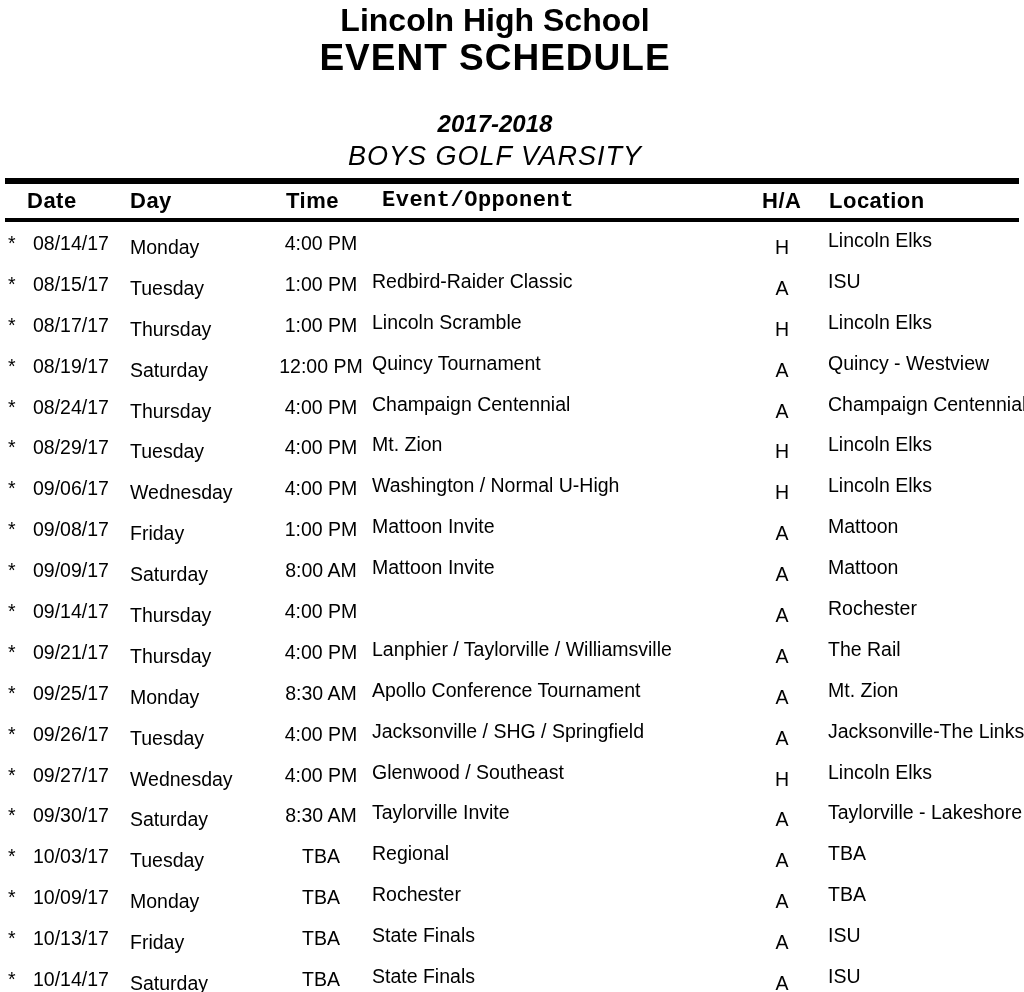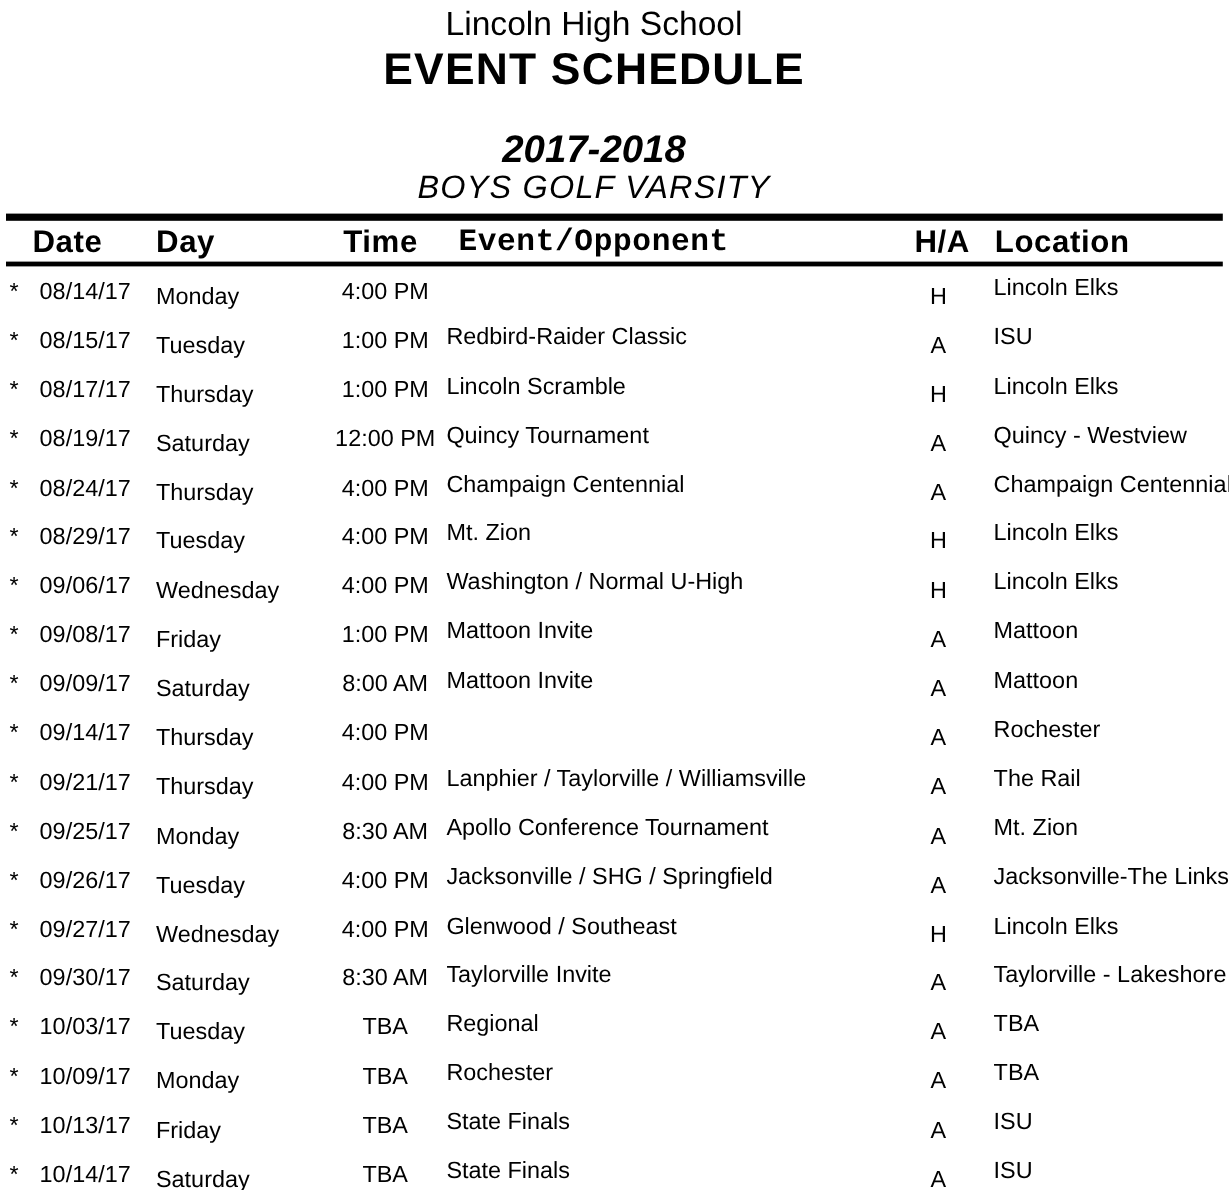--- a/index.html
+++ b/index.html
@@ -2,31 +2,31 @@
 <html><head>
 <meta charset="utf-8">
 <style>
   html,body{margin:0;padding:0;background:#fff;}
   .page{
     position:relative;width:1024px;height:992px;background:#fff;
     font-family:"Liberation Sans",sans-serif;color:#000;overflow:hidden;
   }
   
   .titles{position:absolute;top:0;left:0;width:990px;text-align:center;}
-  .t-school{margin-top:3px;font-size:28px;font-weight:normal;line-height:34px;}
+  .t-school{margin-top:3px;font-size:32px;font-weight:bold;line-height:34px;}
   .t-heading{font-size:37px;font-weight:bold;line-height:42px;letter-spacing:1px;}
-  .t-season{margin-top:31px;font-size:32px;font-weight:bold;font-style:italic;line-height:28px;}
+  .t-season{margin-top:31px;font-size:24px;font-weight:bold;font-style:italic;line-height:28px;}
   .t-team{font-size:27px;font-style:italic;line-height:36px;letter-spacing:1px;}
   
   .rule{position:absolute;left:5px;width:1014px;background:#000;}
   .rule-top{top:178px;height:6px;}
   .rule-mid{top:218px;height:4px;}
   
   .thead span{
-    position:absolute;top:189px;font-size:26px;font-weight:bold;
+    position:absolute;top:189px;font-size:22px;font-weight:bold;
     line-height:24px;letter-spacing:.5px;white-space:nowrap;
   }
   .h-date{left:27px;}
   .h-day{left:130px;}
   .h-time{left:286px;}
   .h-event{left:382px;font-family:Liberation Mono, monospace;}
   .h-ha{left:762px;}
   .h-loc{left:829px;}
   
   .tbody{position:absolute;top:226px;left:0;width:1024px;}

